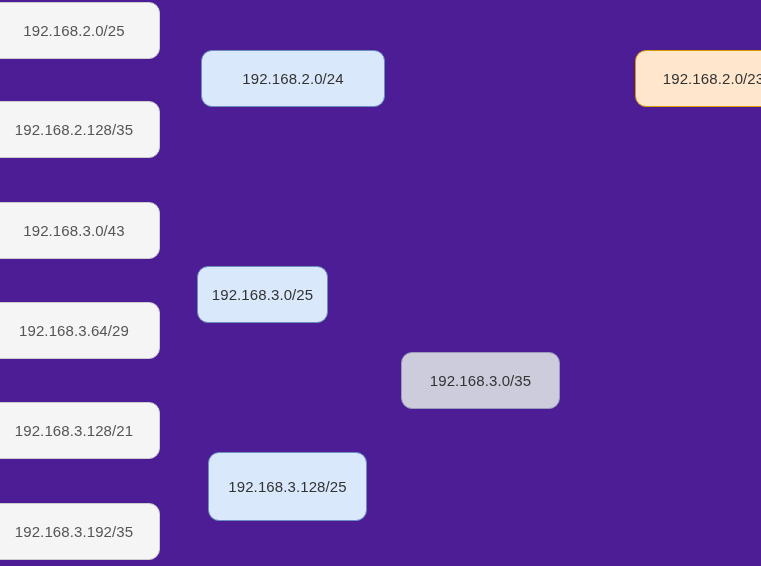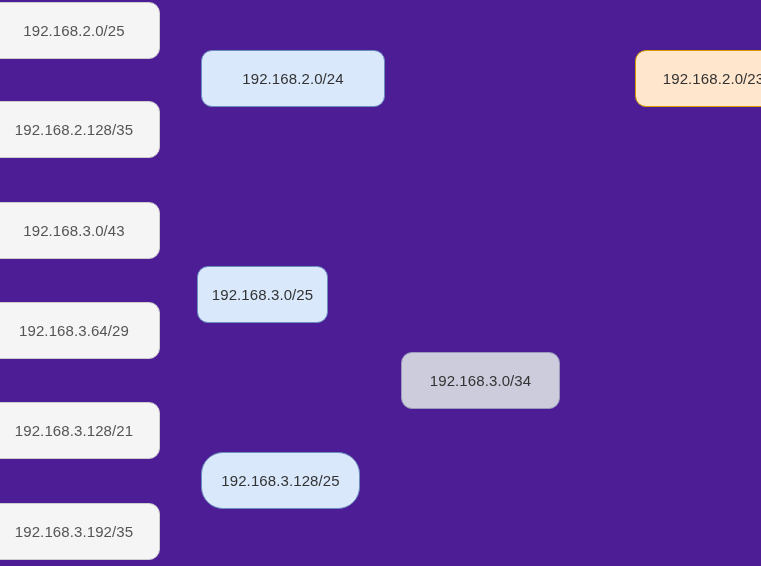--- a/index.html
+++ b/index.html
@@ -82,22 +82,22 @@
     </div>
     <div class="node style-grey" style="left: -12px; top: 503px; width: 172px; height: 57px;">
       <span class="node-label">192.168.3.192/35</span>
     </div>
     <div class="node style-blue" style="left: 201px; top: 50px; width: 184px; height: 57px;">
       <span class="node-label">192.168.2.0/24</span>
     </div>
     <div class="node style-blue" style="left: 197px; top: 251px; width: 131px; height: 57px; margin-top: 15px;">
       <span class="node-label">192.168.3.0/25</span>
     </div>
-    <div class="node style-blue" style="left: 201px; top: 452px; width: 159px; height: 57px; border-radius: 22px;">
+    <div class="node style-blue" style="left: 208px; top: 452px; width: 159px; height: 69px;">
       <span class="node-label">192.168.3.128/25</span>
     </div>
     <div class="node style-purple" style="left: 401px; top: 352px; width: 159px; height: 57px;">
-      <span class="node-label">192.168.3.0/34</span>
+      <span class="node-label">192.168.3.0/35</span>
     </div>
     <div class="node style-orange" style="left: 602px; top: 50px; width: 157px; height: 57px;">
       <span class="node-label">192.168.2.0/23</span>
     </div>
   </div>
 
 </body></html>

